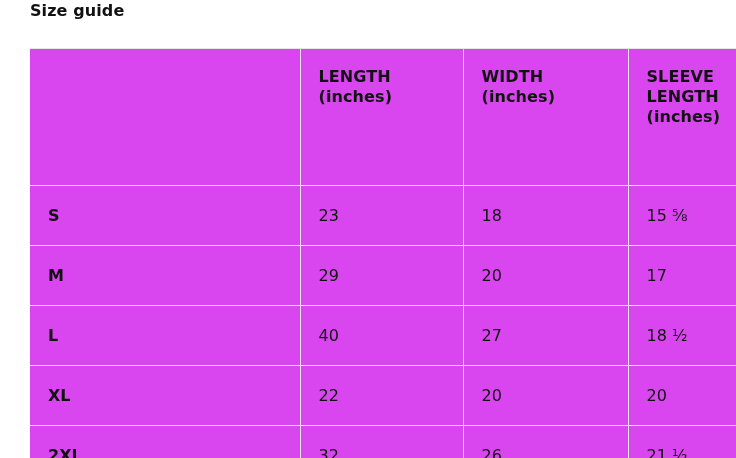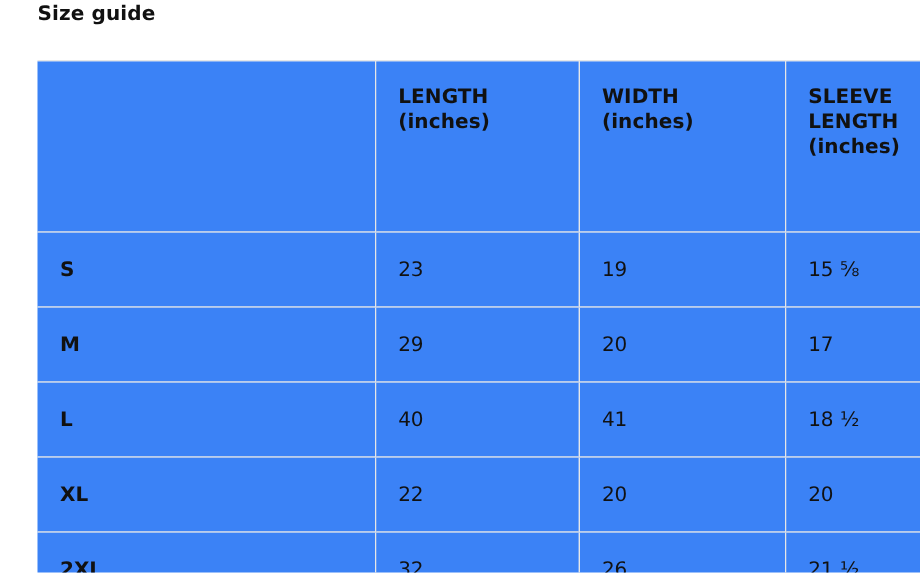--- a/index.html
+++ b/index.html
@@ -49,21 +49,21 @@
   .size-table col.c-width  { width: 165px; }
   .size-table col.c-sleeve { width: 146px; }
 
   .size-table th,
   .size-table td {
     border-top: 1px solid #e6e6e6;
     border-right: 1px solid #e6e6e6;
     padding: 0 18px;
     text-align: left;
     vertical-align: top;
-    background: #3b82f6;
+    background: #d946ef;
   }
 
   .size-table thead th {
     height: 118px;
     font-size: 16px;
     font-weight: bold;
     line-height: 20px;
     padding-top: 18px;
     color: #111111;
     letter-spacing: 0.1px;
@@ -115,33 +115,33 @@
           <span class="hdr-line">SLEEVE</span>
           <span class="hdr-line">LENGTH</span>
           <span class="hdr-line">(inches)</span>
         </th>
       </tr>
     </thead>
     <tbody>
       <tr>
         <td class="size-label">S</td>
         <td>23</td>
-        <td>19</td>
+        <td>18</td>
         <td>15 ⅝</td>
       </tr>
       <tr>
         <td class="size-label">M</td>
         <td>29</td>
         <td>20</td>
         <td>17</td>
       </tr>
       <tr>
         <td class="size-label">L</td>
         <td>40</td>
-        <td>41</td>
+        <td>27</td>
         <td>18 ½</td>
       </tr>
       <tr>
         <td class="size-label">XL</td>
         <td>22</td>
         <td>20</td>
         <td>20</td>
       </tr>
       <tr>
         <td class="size-label">2XL</td>

